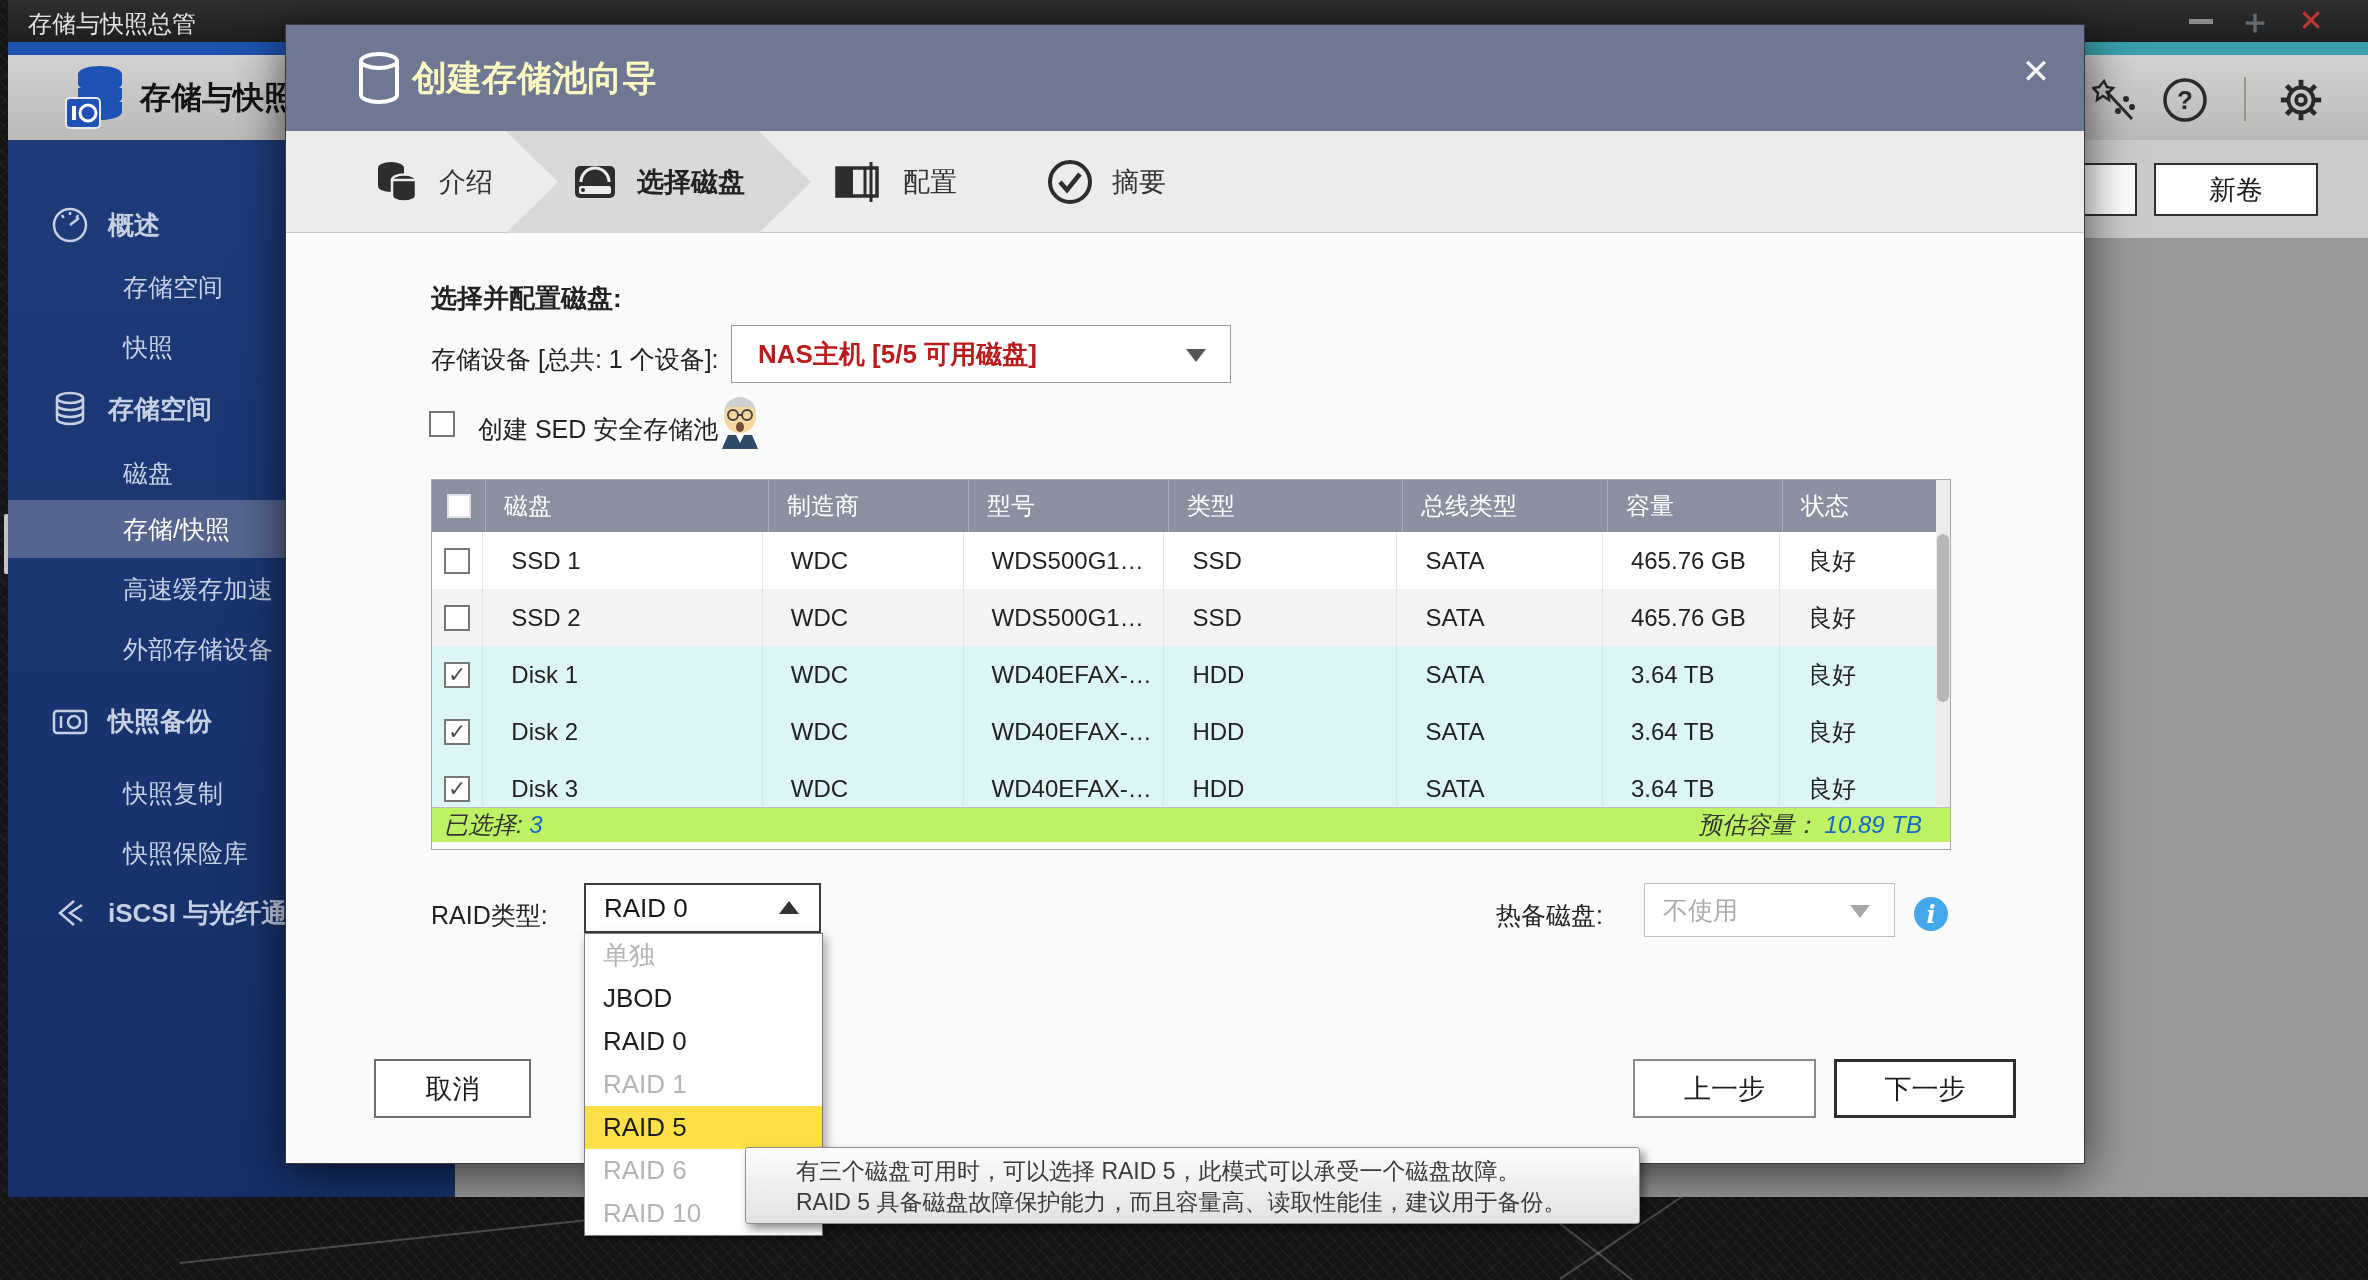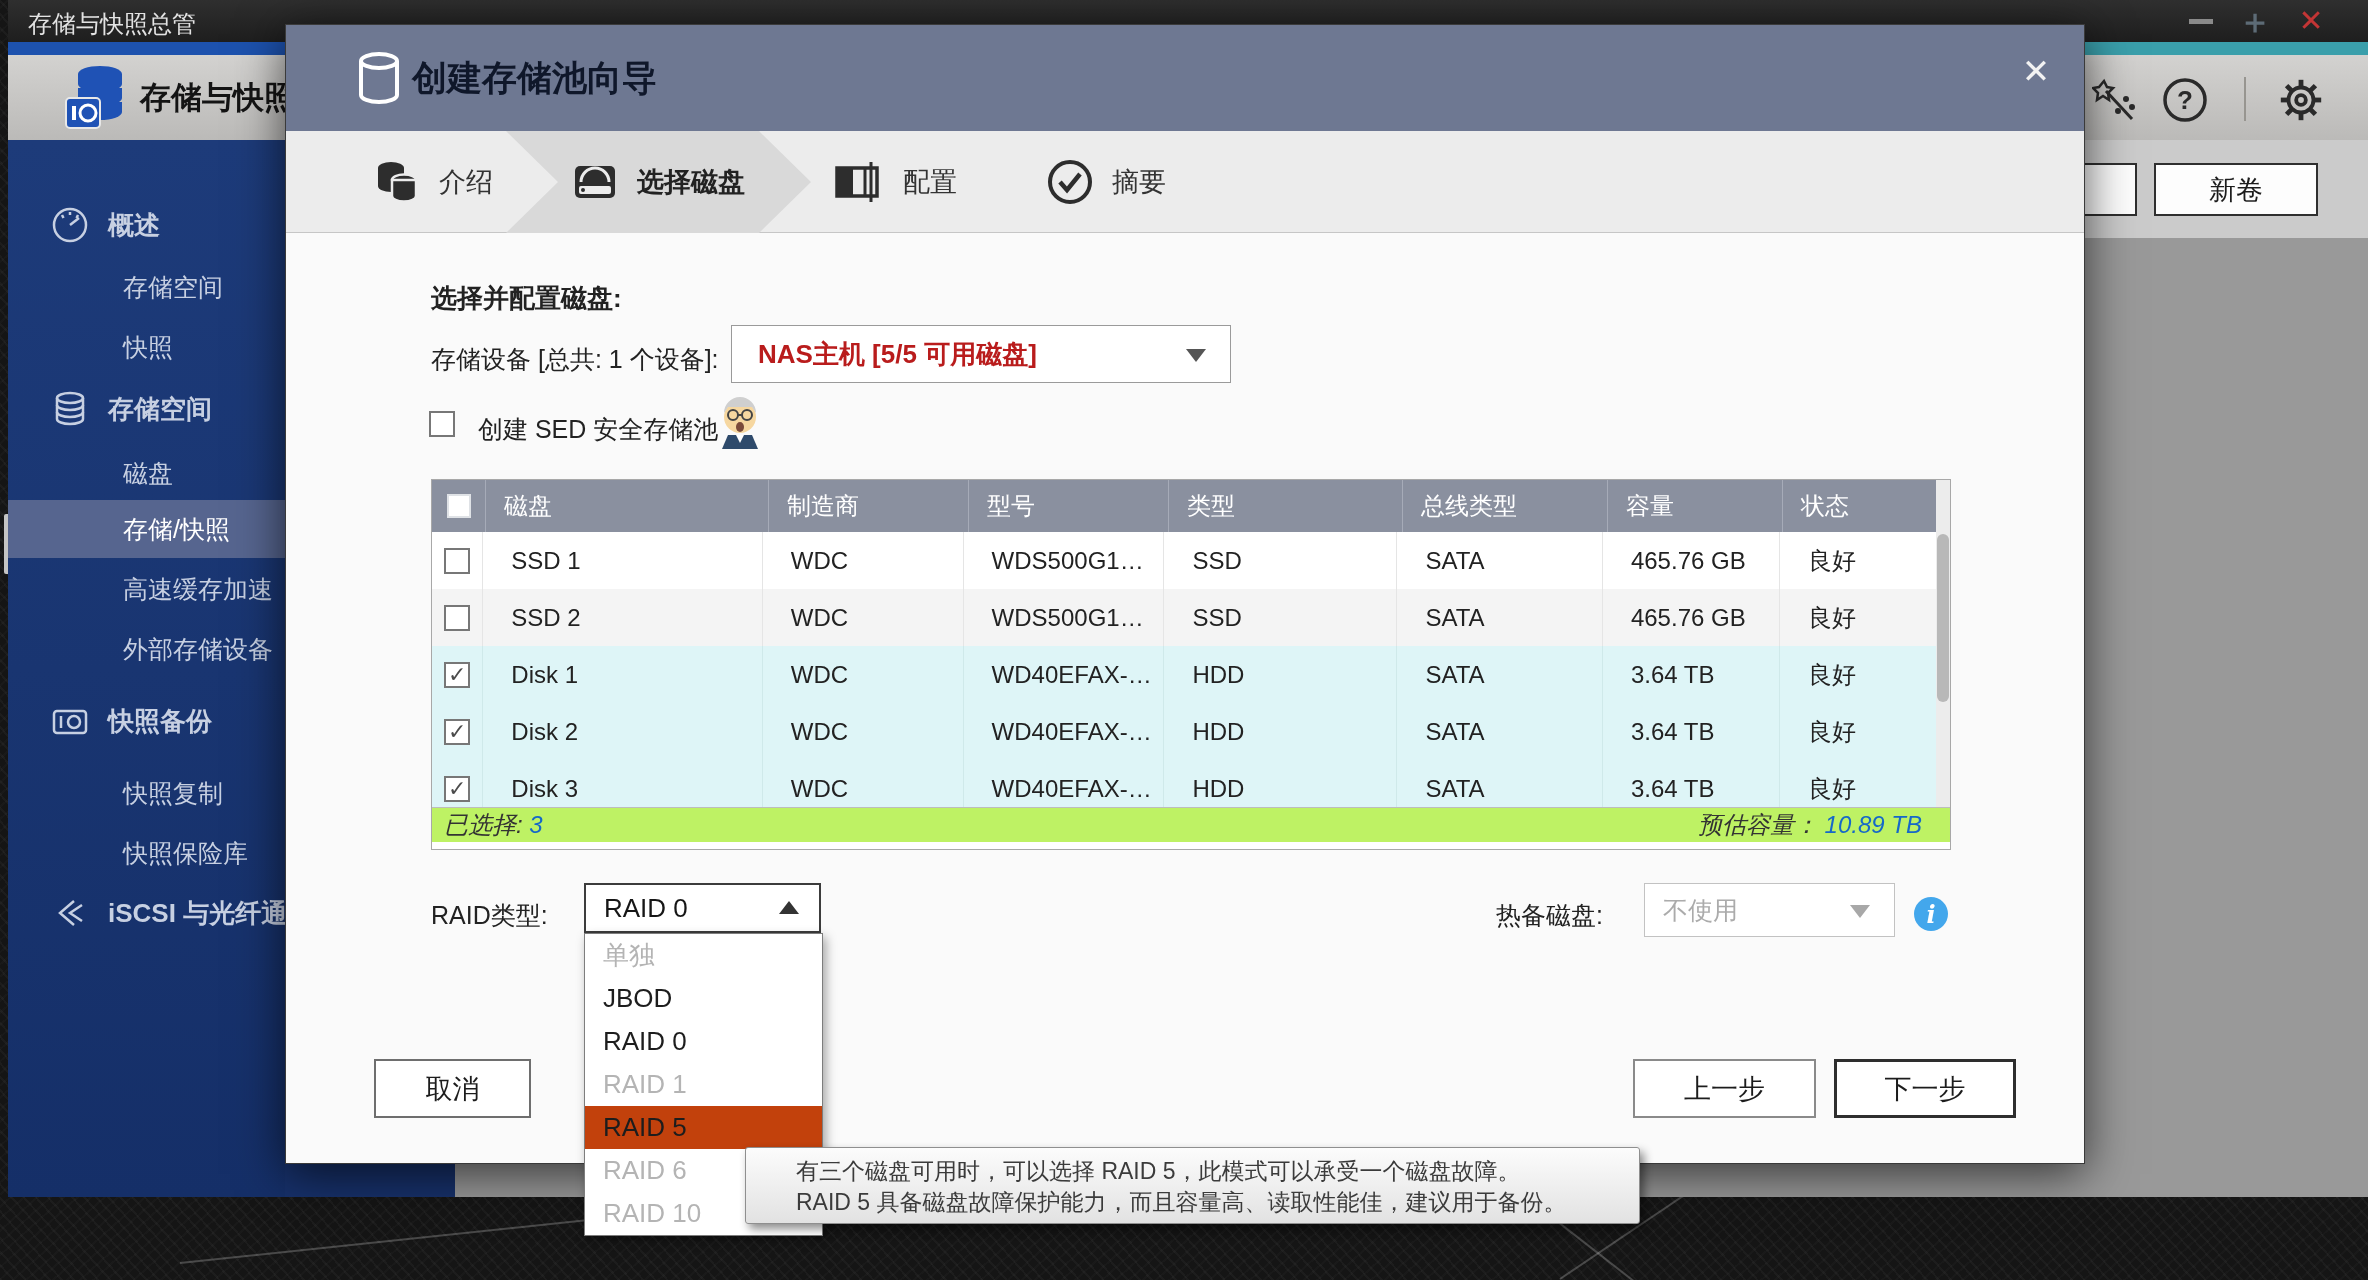--- a/index.html
+++ b/index.html
@@ -49,21 +49,21 @@
     display:flex;align-items:center;justify-content:center;font-size:27px;color:#1c1c1c;box-sizing:border-box;}
   #btn-partial{left:1705px;width:147px;}
   #btn-newvol{left:1869px;width:164px;}
   #navy-ext{left:277px;top:1164px;width:170px;height:33px;background:#17316b;}
 
   
   #dialog{left:285px;top:24px;width:1800px;height:1140px;background:#fafafa;
     border:1px solid #3a3a3a;box-sizing:border-box;box-shadow:0 10px 45px rgba(0,0,0,.65);z-index:40;}
   #dlg-header{left:0;top:0;width:100%;height:106px;background:#6e7892;}
   #dlg-icon{left:68px;top:26px;}
-  #dlg-title{left:126px;top:30px;font-size:35px;font-weight:bold;color:#0f172a;}
+  #dlg-title{left:126px;top:30px;font-size:35px;font-weight:bold;color:#fef9c3;}
   #dlg-close{right:26px;top:24px;width:44px;height:44px;display:flex;align-items:center;justify-content:center;
     color:#f2f2f2;font-size:34px;}
 
   #steps{left:0;top:106px;width:100%;height:102px;background:#ececec;border-bottom:1px solid #c6c6c6;box-sizing:border-box;}
   #step-chevron{left:220px;top:0;width:305px;height:102px;background:#d9d9d9;
     clip-path:polygon(0 0,253px 0,100% 51px,253px 100%,0 100%,52px 51px);}
   .step{top:0;height:102px;display:flex;align-items:center;gap:16px;color:#333;}
   .step .stp-lbl{font-size:27px;}
   .step-active .stp-lbl{font-weight:bold;color:#222;}
   #step-1{left:85px;} #step-2{left:283px;} #step-3{left:545px;} #step-4{left:758px;}
@@ -107,21 +107,21 @@
   #t-footer .left{margin-left:12px;} #t-footer .right{margin-right:28px;}
 
   
   #raid-label{left:145px;top:874px;font-size:25px;color:#222;}
   #raid-select{left:298px;top:858px;width:237px;height:50px;border:2px solid #3c3c3c;z-index:45;}
   #raid-select .sel-txt{margin-left:18px;font-size:26px;color:#161616;}
   #raid-list{left:298px;top:908px;width:237px;background:#fff;border:1px solid #7d7d7d;
     box-shadow:3px 4px 10px rgba(0,0,0,.35);z-index:50;}
   .opt{height:43px;display:flex;align-items:center;padding-left:18px;font-size:26px;color:#1d1d1d;}
   .opt-dis{color:#b4b4b4;}
-  .opt-hl{background:#c2410c;}
+  .opt-hl{background:#fde047;}
   #spare-label{left:1210px;top:874px;font-size:25px;color:#222;text-align:right;}
   #spare-select{left:1358px;top:858px;width:251px;height:54px;border:1px solid #c2c2c2;}
   #spare-select .sel-txt{margin-left:18px;font-size:25px;color:#ababab;}
   #spare-select .caret-down{border-top-color:#a8a8a8;}
   #info-icon{left:1628px;top:872px;width:34px;height:34px;border-radius:50%;background:#43a7ec;
     display:flex;align-items:center;justify-content:center;color:#fff;
     font-family:"DejaVu Serif",serif;font-style:italic;font-weight:bold;font-size:24px;}
 
   .dlg-btn{top:1034px;height:59px;background:#fff;display:flex;align-items:center;justify-content:center;
     font-size:27px;color:#1c1c1c;box-sizing:border-box;}

